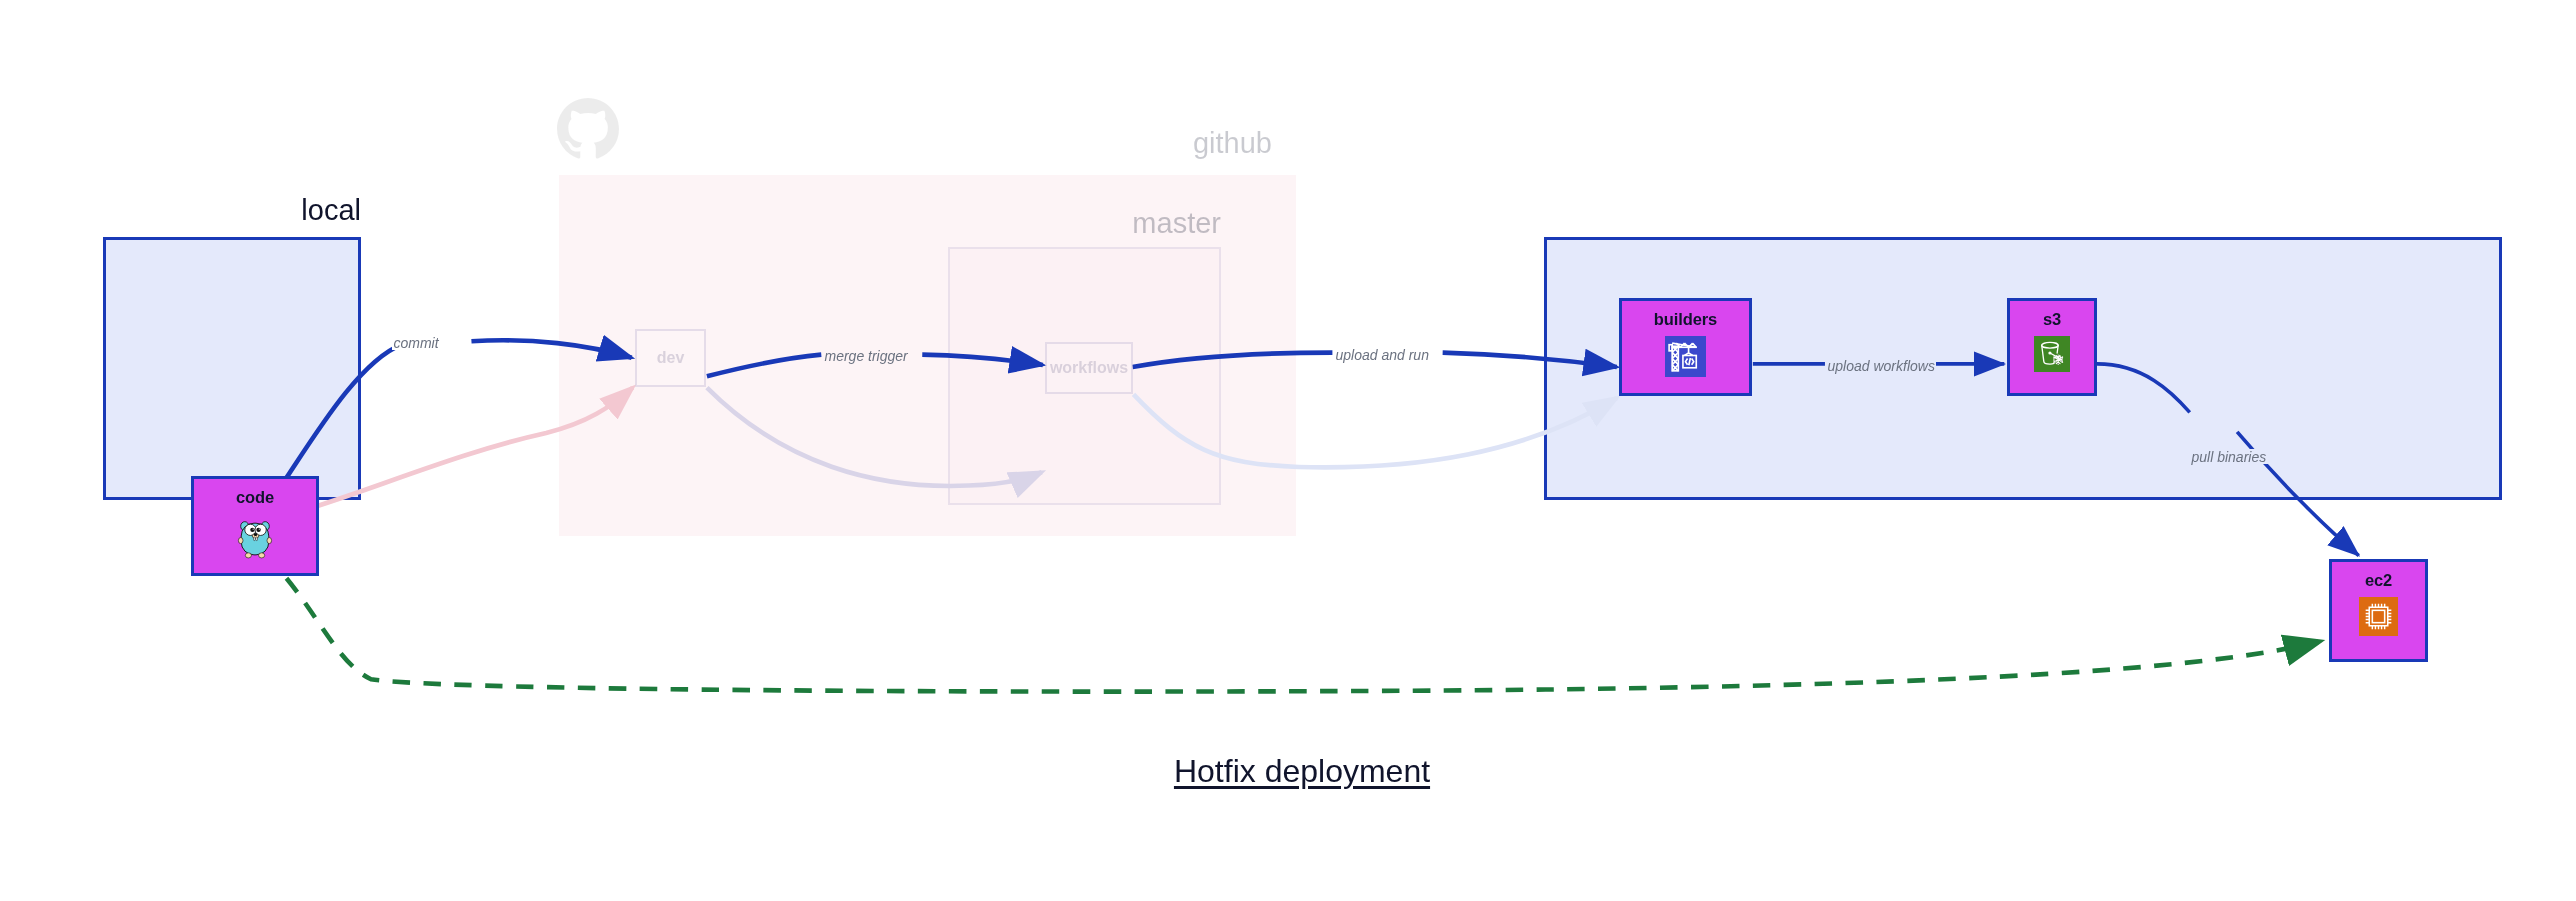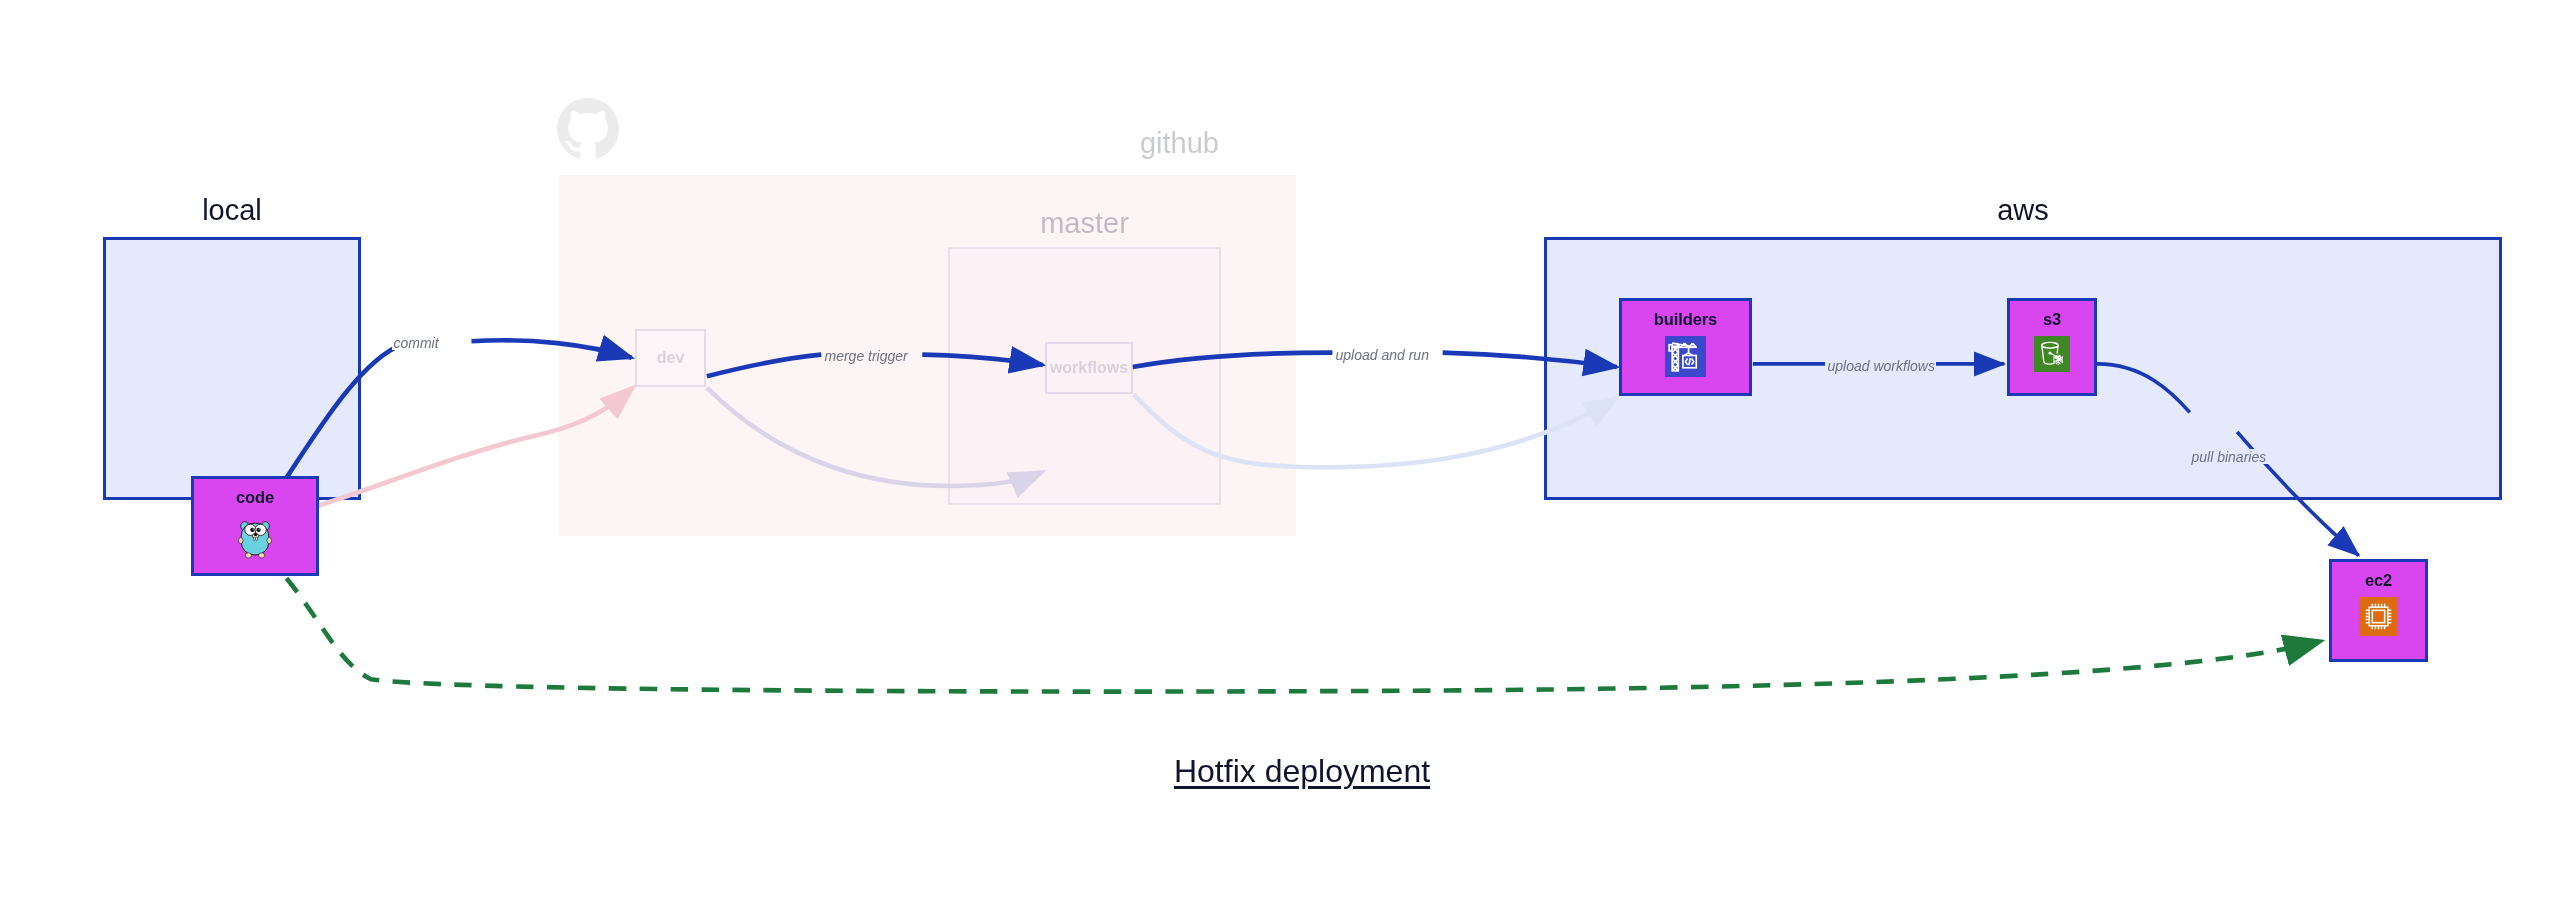--- a/index.html
+++ b/index.html
@@ -11,21 +11,21 @@
     overflow:hidden;
     position:relative;
   }
   #stage{position:absolute;left:0;top:0;width:2604px;height:902px;}
   svg#canvas{position:absolute;left:0;top:0;width:2604px;height:902px;}
 
   
   .cluster{position:absolute;box-sizing:border-box;}
   .cluster-label{
     position:absolute;
-    text-align:center;
+    text-align:right;
     font-size:29px;
     line-height:1;
     white-space:nowrap;
     font-weight:400;
   }
   .cluster-local{
     left:103px;top:237px;width:258px;height:263px;
     background:#e4e9fb;border:3.1px solid #1939b7;
   }
   .label-local{left:103px;top:196px;width:258px;color:#10142c;}
@@ -130,21 +130,20 @@
     </svg>
   </div>
 
   <div class="cluster cluster-master"></div>
   <div class="cluster-label label-master">master</div>
 
   <div class="cluster cluster-local"></div>
   <div class="cluster-label label-local">local</div>
 
   <div class="cluster cluster-aws"></div>
-  <div class="cluster-label label-aws">aws</div>
 
   <svg id="canvas" viewBox="0 0 5054 1750" width="2604" height="902">
     <defs>
       <marker id="ah-blue" markerWidth="9" markerHeight="9" refX="7.2" refY="3" orient="auto" markerUnits="strokeWidth">
         <path d="M0,0 L8,3 L0,6 z" fill="#1939b7"></path>
       </marker>
       <marker id="ah-blue-thin" markerWidth="11" markerHeight="11" refX="8.5" refY="3.5" orient="auto" markerUnits="strokeWidth">
         <path d="M0,0 L9,3.5 L0,7 z" fill="#1939b7"></path>
       </marker>
       <marker id="ah-green" markerWidth="10" markerHeight="10" refX="7.5" refY="3.5" orient="auto" markerUnits="strokeWidth">

